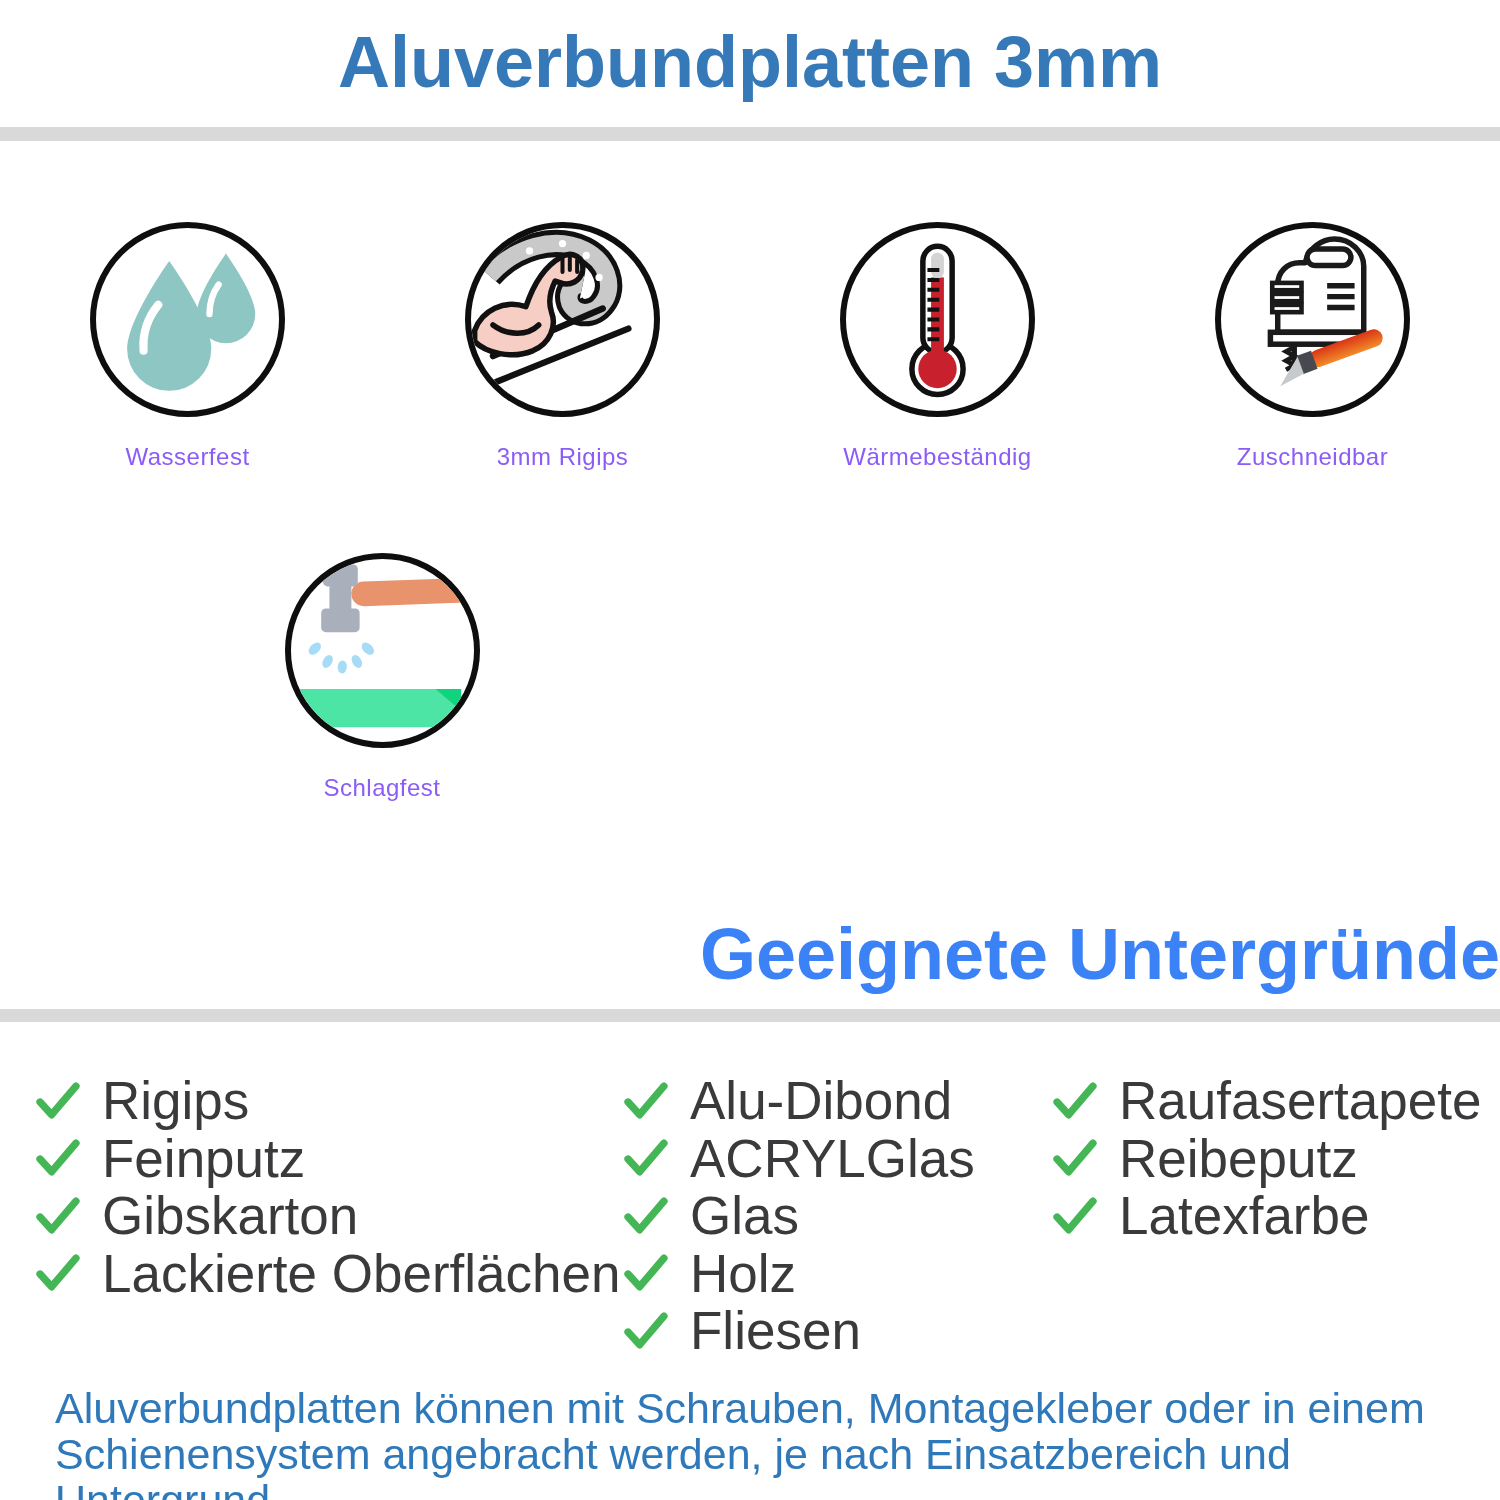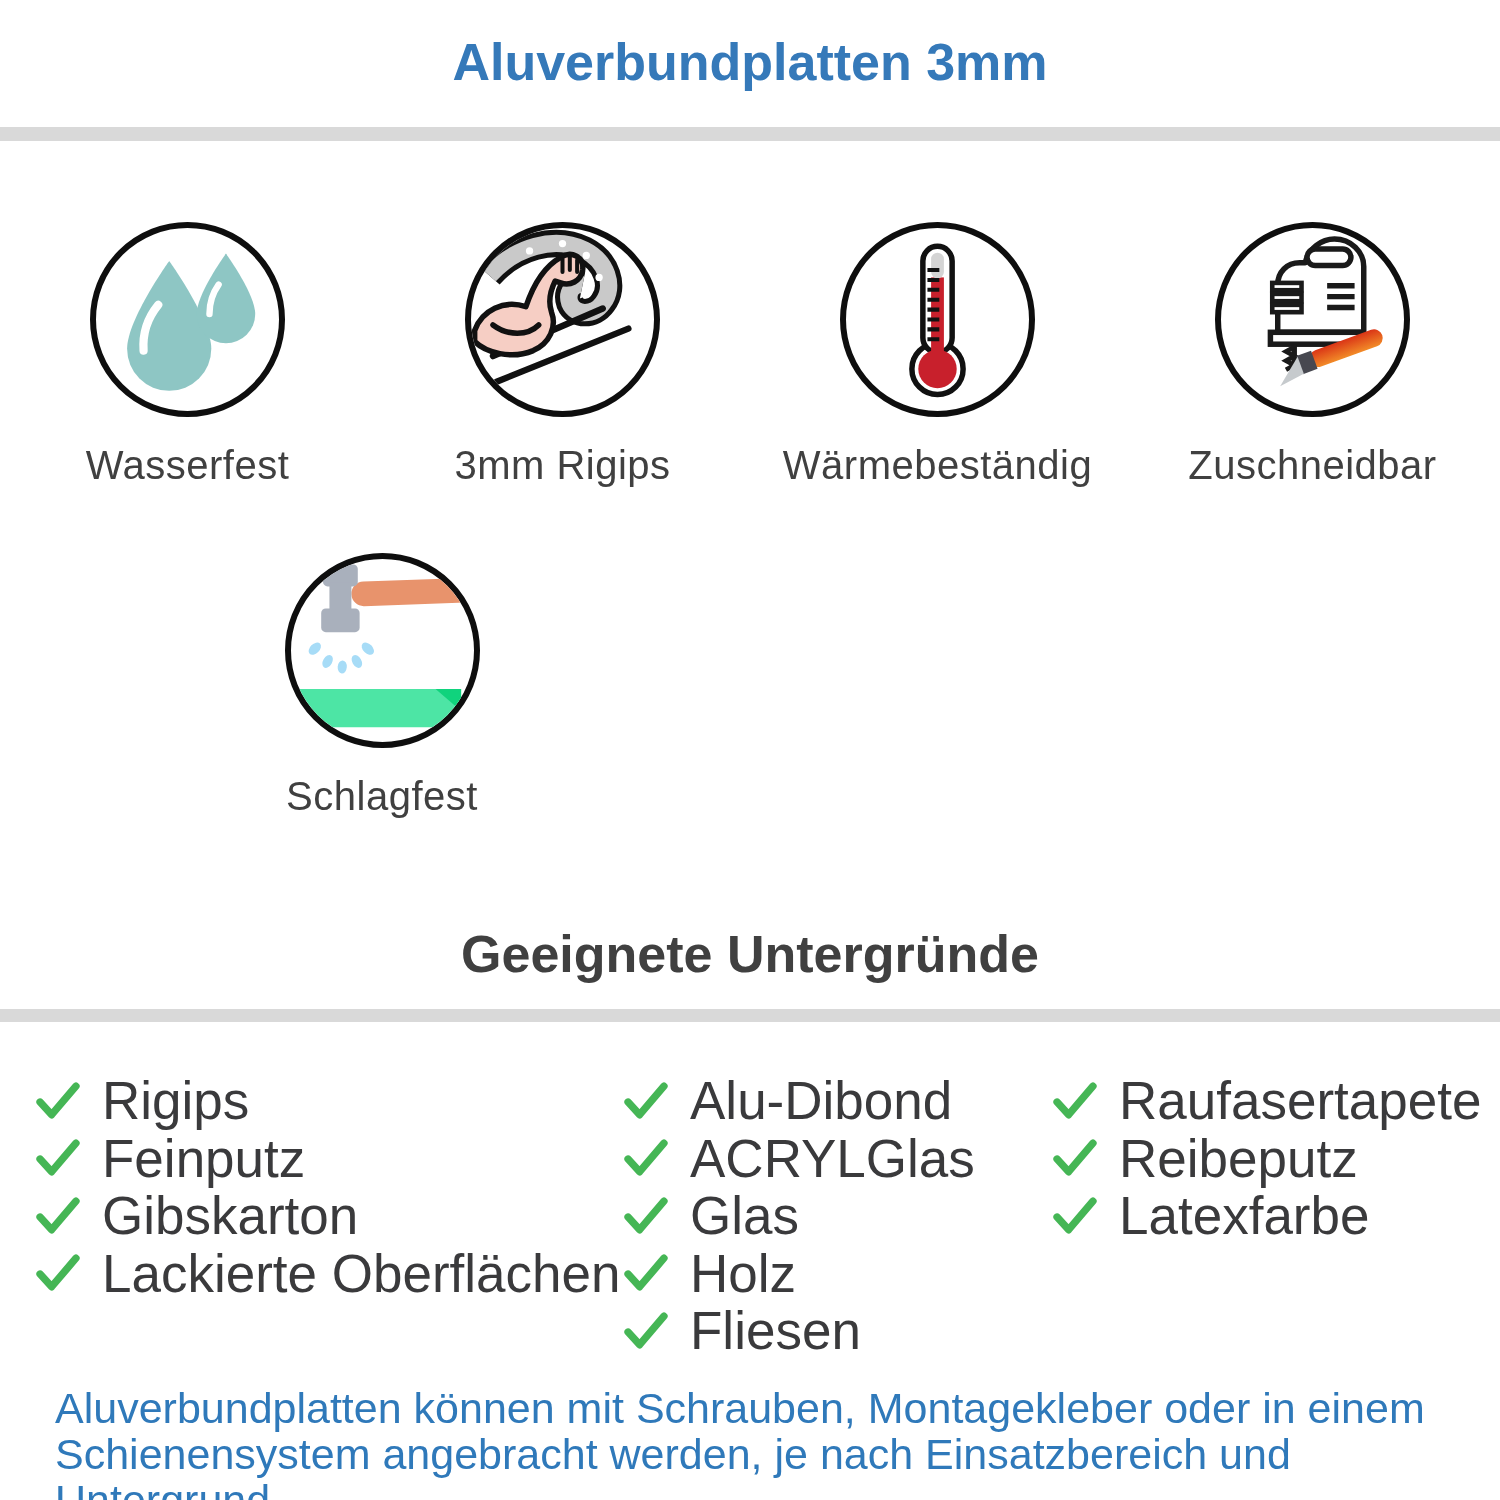--- a/index.html
+++ b/index.html
@@ -2,40 +2,40 @@
 <html><head>
 <meta charset="utf-8">
 <style>
   html,body{margin:0;padding:0;background:#fff;}
   .page{
     position:relative;width:1500px;height:1500px;background:#fff;overflow:hidden;
     font-family:"Liberation Sans",sans-serif;
   }
   
   .title{position:absolute;left:0;width:100%;text-align:center;font-weight:bold;
-    font-size:52px;line-height:72px;letter-spacing:0px;}
+    font-size:72px;line-height:72px;letter-spacing:0px;}
   .title-1{top:26px;color:#3579b9;}
-  .title-2{top:918px;color:#404040;}
+  .title-2{top:918px;color:#3b82f6;text-align:right;}
   .divider{position:absolute;left:0;width:100%;background:#d9d9d9;}
   .divider-1{top:127px;height:14px;}
   .divider-2{top:1009px;height:13px;}
 
   
   .feature-row{position:absolute;display:flex;}
   .feature-row-1{top:222px;left:0;width:1500px;}
   .feature-row-1 .feature{width:375px;}
   .feature-row-2{top:553px;left:190px;width:1152px;}
   .feature-row-2 .feature{width:384px;}
   .feature{display:flex;flex-direction:column;align-items:center;}
   .icon-circle{
     width:183px;height:183px;border:6px solid #0e0e0e;border-radius:50%;
     overflow:hidden;background:#fff;flex:0 0 auto;
   }
   .icon-circle svg{display:block;width:183px;height:183px;}
-  .feature-label{margin-top:26px;font-size:40px;color:#404040;letter-spacing:0.5px;
+  .feature-label{margin-top:26px;font-size:24px;color:#8b5cf6;letter-spacing:0.5px;
     white-space:nowrap;text-align:center;}
 
   
   .check-col{position:absolute;top:1072px;}
   .check-col-1{left:35px;}
   .check-col-2{left:623px;}
   .check-col-3{left:1052px;}
   .check-item{display:flex;align-items:center;height:57.5px;}
   .check-item svg{width:46px;height:38px;flex:0 0 auto;}
   .check-item .check-path{stroke:#45b655;stroke-width:7;fill:none;

